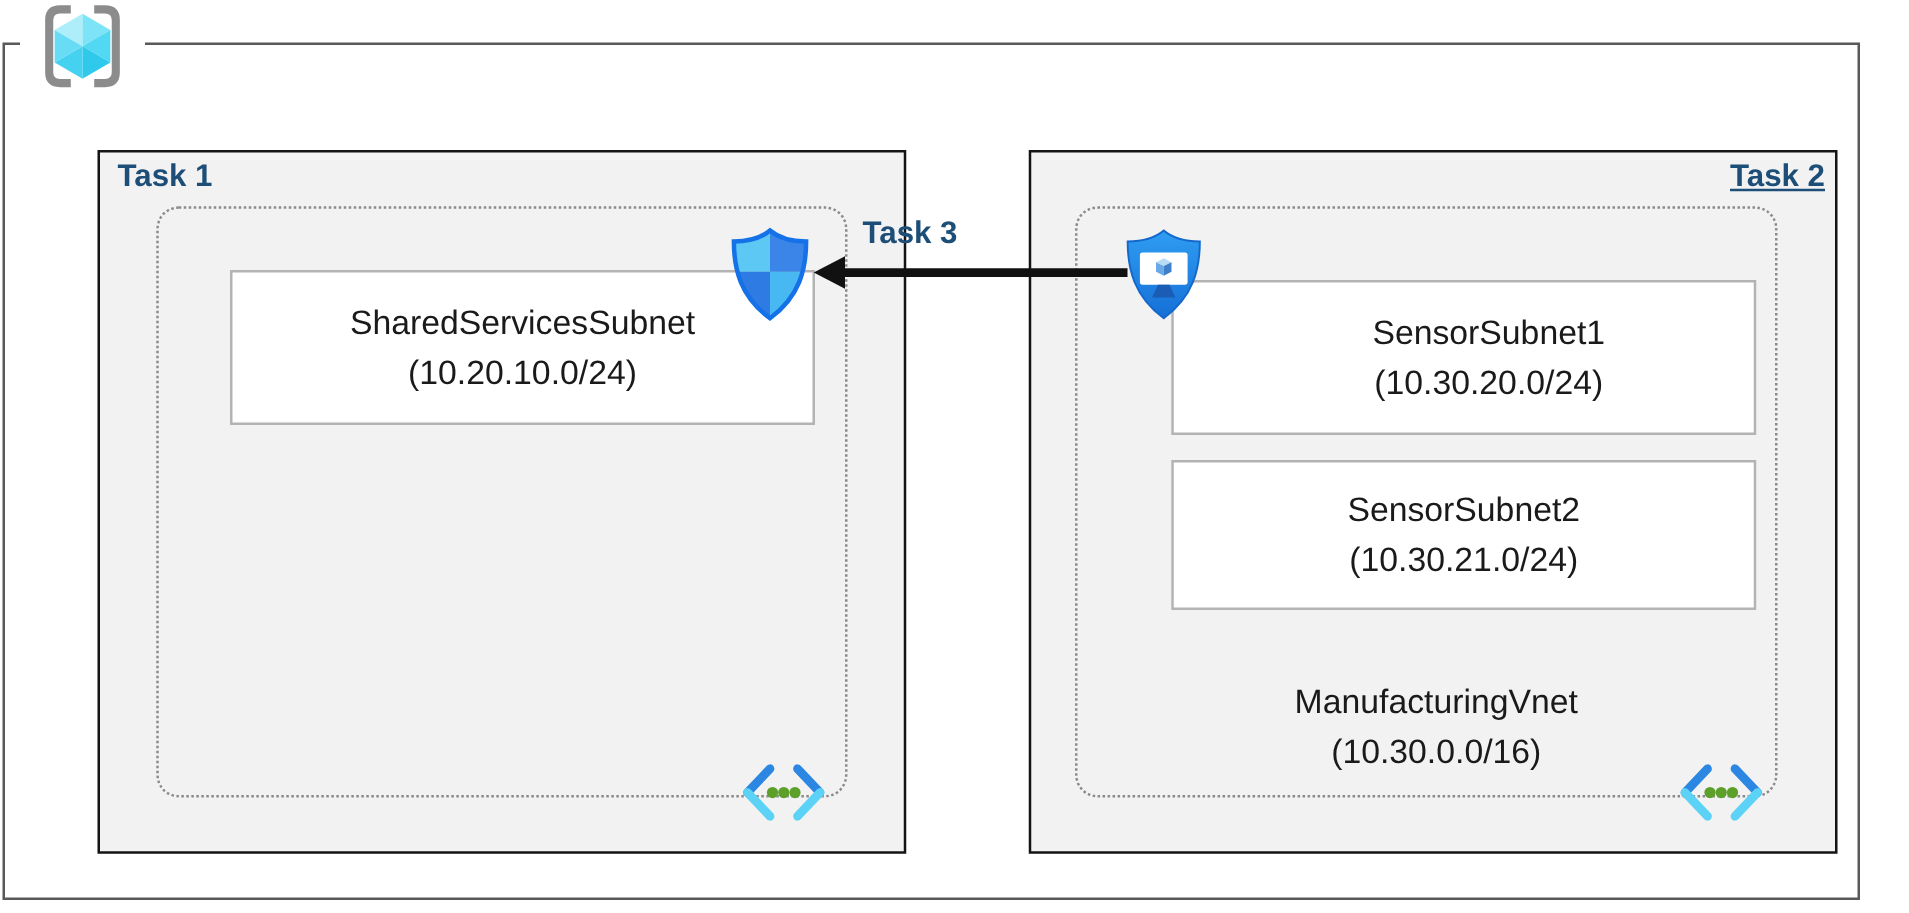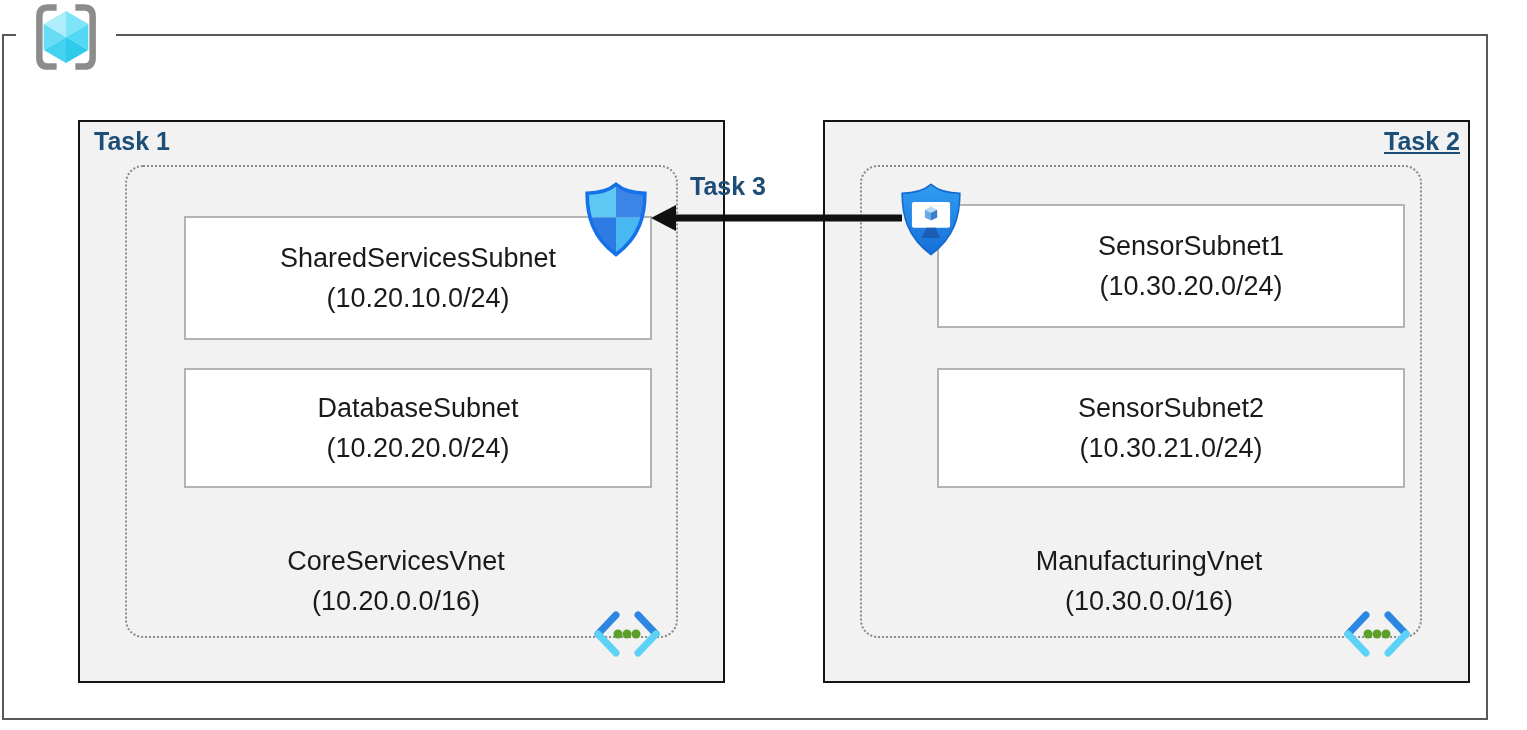--- a/index.html
+++ b/index.html
@@ -93,33 +93,25 @@
 
   <div class="abs task-box" style="left:823px;"></div>
   <div class="abs task-label" style="left:1260px; top:127px; width:200px; text-align:right;text-decoration:underline;">Task 2</div>
 
   <div class="abs vnet-dotted" style="left:125px; width:553px;"></div>
 
   <div class="abs subnet-box" style="left:162px; top:216px; height:124px;">
     <span>SharedServicesSubnet</span>
     <span>(10.20.10.0/24)</span>
   </div>
-  <div class="abs subnet-box" style="left:162px; top:368px; height:120px;">
-    <span>DatabaseSubnet</span>
-    <span>(10.20.20.0/24)</span>
-  </div>
 
-  <div class="abs vnet-label" style="left:162px;">
-    <div>CoreServicesVnet</div>
-    <div>(10.20.0.0/16)</div>
-  </div>
 
   <div class="abs vnet-dotted" style="left:860px; width:562px;"></div>
 
-  <div class="abs subnet-box" style="left:915px; top:204px; height:124px;padding-left:40px;">
+  <div class="abs subnet-box" style="left:915px; top:224px; height:124px;padding-left:40px;">
     <span>SensorSubnet1</span>
     <span>(10.30.20.0/24)</span>
   </div>
   <div class="abs subnet-box" style="left:915px; top:368px; height:120px;">
     <span>SensorSubnet2</span>
     <span>(10.30.21.0/24)</span>
   </div>
 
   <div class="abs vnet-label" style="left:915px;">
     <div>ManufacturingVnet</div>

